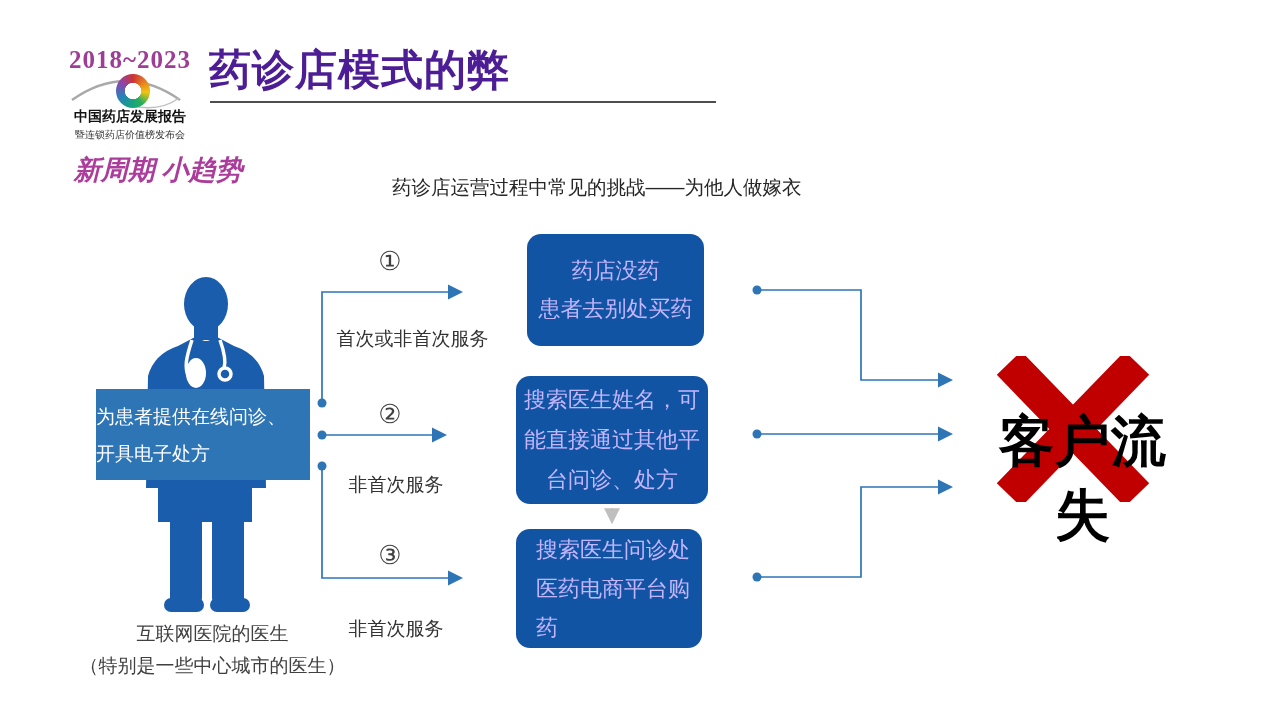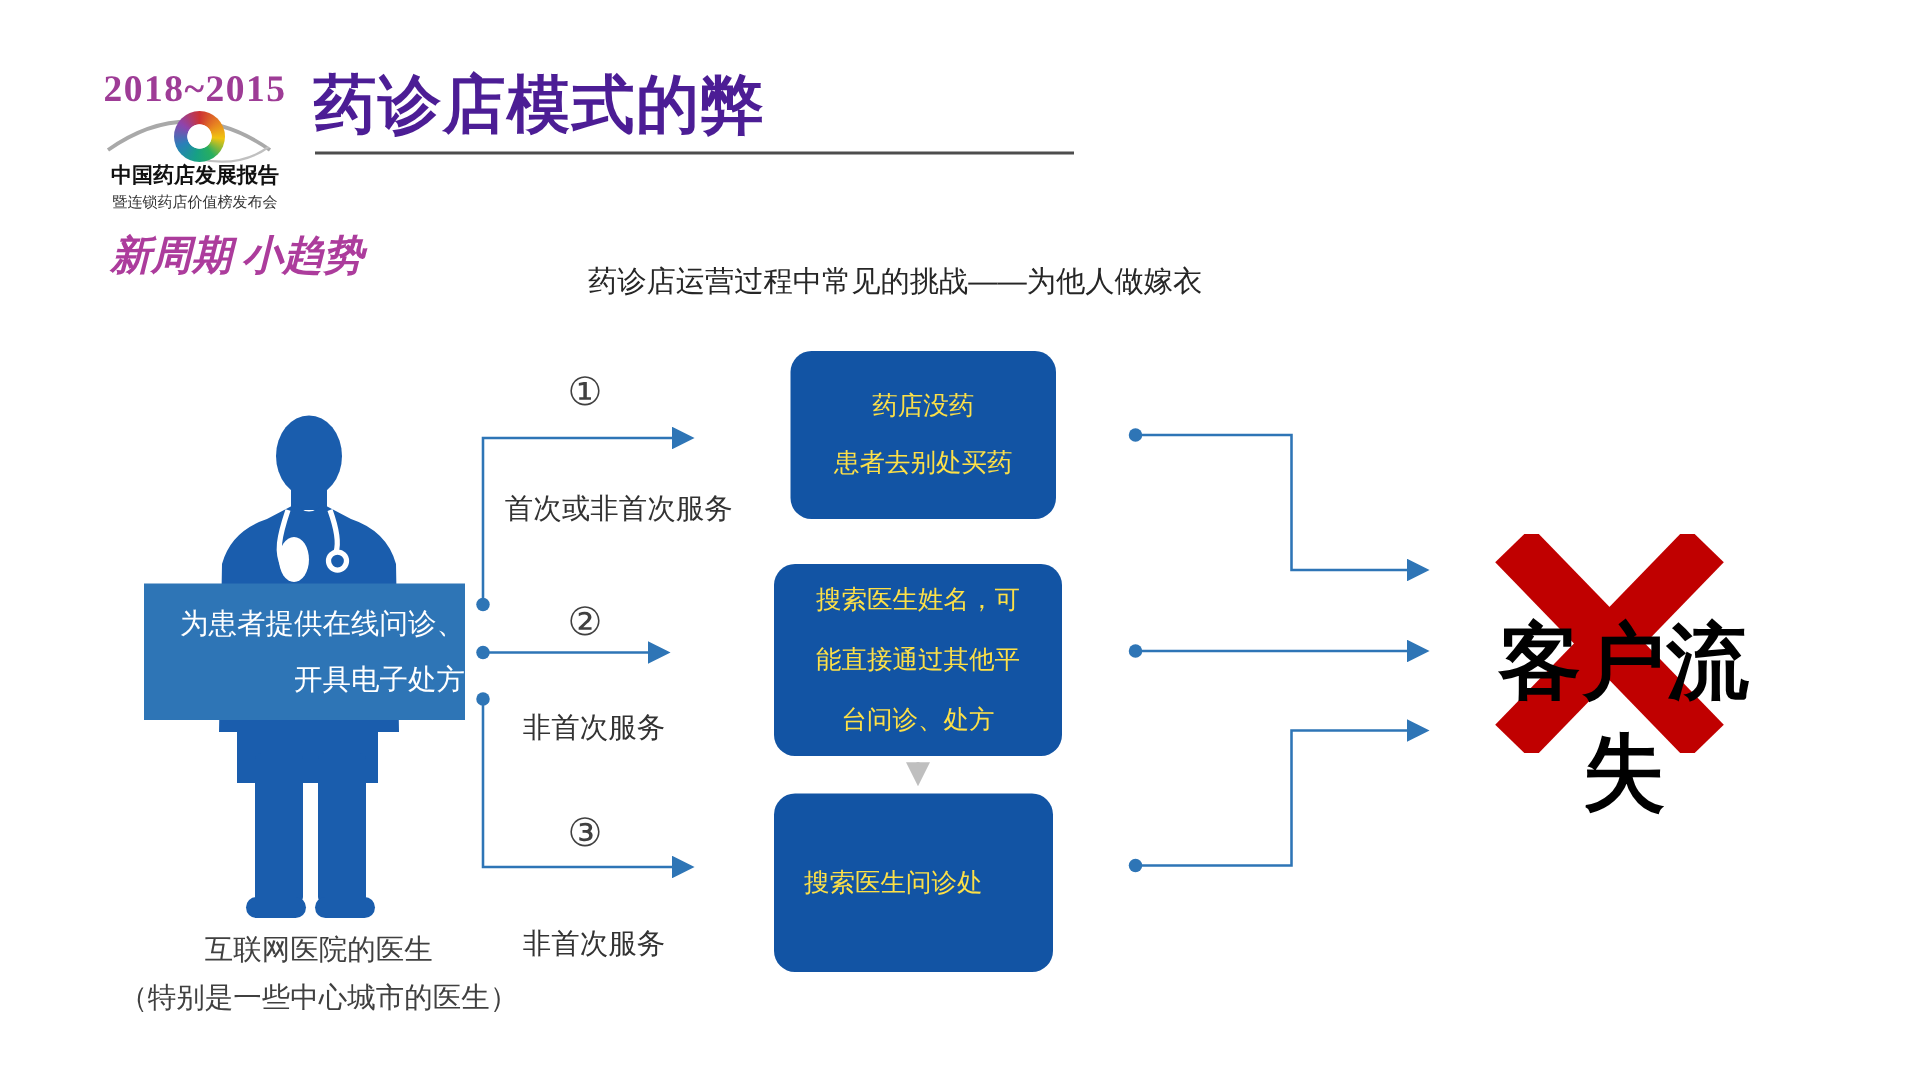--- a/index.html
+++ b/index.html
@@ -24,50 +24,50 @@
                 font-style:italic;font-weight:bold;font-size:27px;color:#AC3C9C;}
 
   
   .page-title{left:209px;top:42px;font-size:42px;font-weight:bold;color:#4c1d95;letter-spacing:1px;}
   .title-rule{left:210px;top:101px;width:506px;height:1.5px;background:#4d4d4d;}
   .subtitle{left:392px;top:174px;font-size:19.5px;color:#262626;}
 
   
   .doctor-svg{left:118px;top:262px;width:180px;height:356px;}
   .actor-box{left:96px;top:389px;width:214px;height:91px;background:#2E75B6;color:#fff;
-             display:flex;flex-direction:column;justify-content:center;align-items:flex-end;
+             display:flex;flex-direction:column;justify-content:center;align-items:flex-start;
              font-size:19px;line-height:37px;z-index:3;}
   .actor-caption{left:55px;top:618px;width:315px;color:#404040;font-size:19px;line-height:32px;}
 
   
   .path-num{font-size:26px;color:#404040;width:120px;}
   .path-label{font-size:19px;color:#333;margin-top:22px;}
 
   
-  .obox{background:#1254A4;border-radius:14px;color:#fde047;font-size:17px;z-index:2;
+  .obox{background:#1254A4;border-radius:14px;color:#c4b5fd;font-size:22px;z-index:2;
         display:flex;flex-direction:column;justify-content:center;}
   .obox-1{left:527px;top:234px;width:177px;height:112px;text-align:center;line-height:38px;}
   .obox-2{left:516px;top:376px;width:192px;height:128px;text-align:center;line-height:40px;}
   .obox-3{left:516px;top:529px;width:186px;height:119px;text-align:left;line-height:39px;
           padding-left:0;}
   .obox-3 div{padding-left:20px;padding-right:6px;}
 
   
   .cross-svg{left:995px;top:356px;width:156px;height:146px;z-index:2;}
   .result-label{left:983px;top:405px;width:200px;font-size:55px;font-weight:bold;color:#000;
                 z-index:4;letter-spacing:1px;}
 
   .overlay-svg{left:0;top:0;width:1280px;height:720px;z-index:1;pointer-events:none;}
 </style>
 </head>
 <body>
 
 <div class="slide">
 
-  <div class="abs ctr brand-years">2018~2015</div>
+  <div class="abs ctr brand-years">2018~2023</div>
   <svg class="abs brand-eye" viewBox="0 0 112 40">
     <path d="M2,28 Q56,-10 110,28" fill="none" stroke="#a9a9a9" stroke-width="2.5"></path>
     <path d="M62,34 Q90,40 109,26" fill="none" stroke="#c0c0c0" stroke-width="1.5"></path>
   </svg>
   <div class="abs brand-swirl"></div>
   <div class="abs ctr brand-title">中国药店发展报告</div>
   <div class="abs ctr brand-sub">暨连锁药店价值榜发布会</div>
   <div class="abs ctr brand-slogan">新周期 小趋势</div>
 
   <div class="abs page-title">药诊店模式的弊</div>
@@ -146,20 +146,21 @@
   </div>
 
   <div class="abs obox obox-2">
     <div>搜索医生姓名，可</div>
     <div>能直接通过其他平</div>
     <div>台问诊、处方</div>
   </div>
 
   <div class="abs obox obox-3">
     <div>搜索医生问诊处</div>
+    <div>医药电商平台购药</div>
   </div>
 
   <svg class="abs cross-svg" viewBox="0 0 156 146">
     <line x1="14" y1="7" x2="142" y2="139" stroke="#C00000" stroke-width="34"></line>
     <line x1="142" y1="7" x2="14" y2="139" stroke="#C00000" stroke-width="34"></line>
   </svg>
   <div class="abs ctr result-label">客户流失</div>
 
 </div>
 

